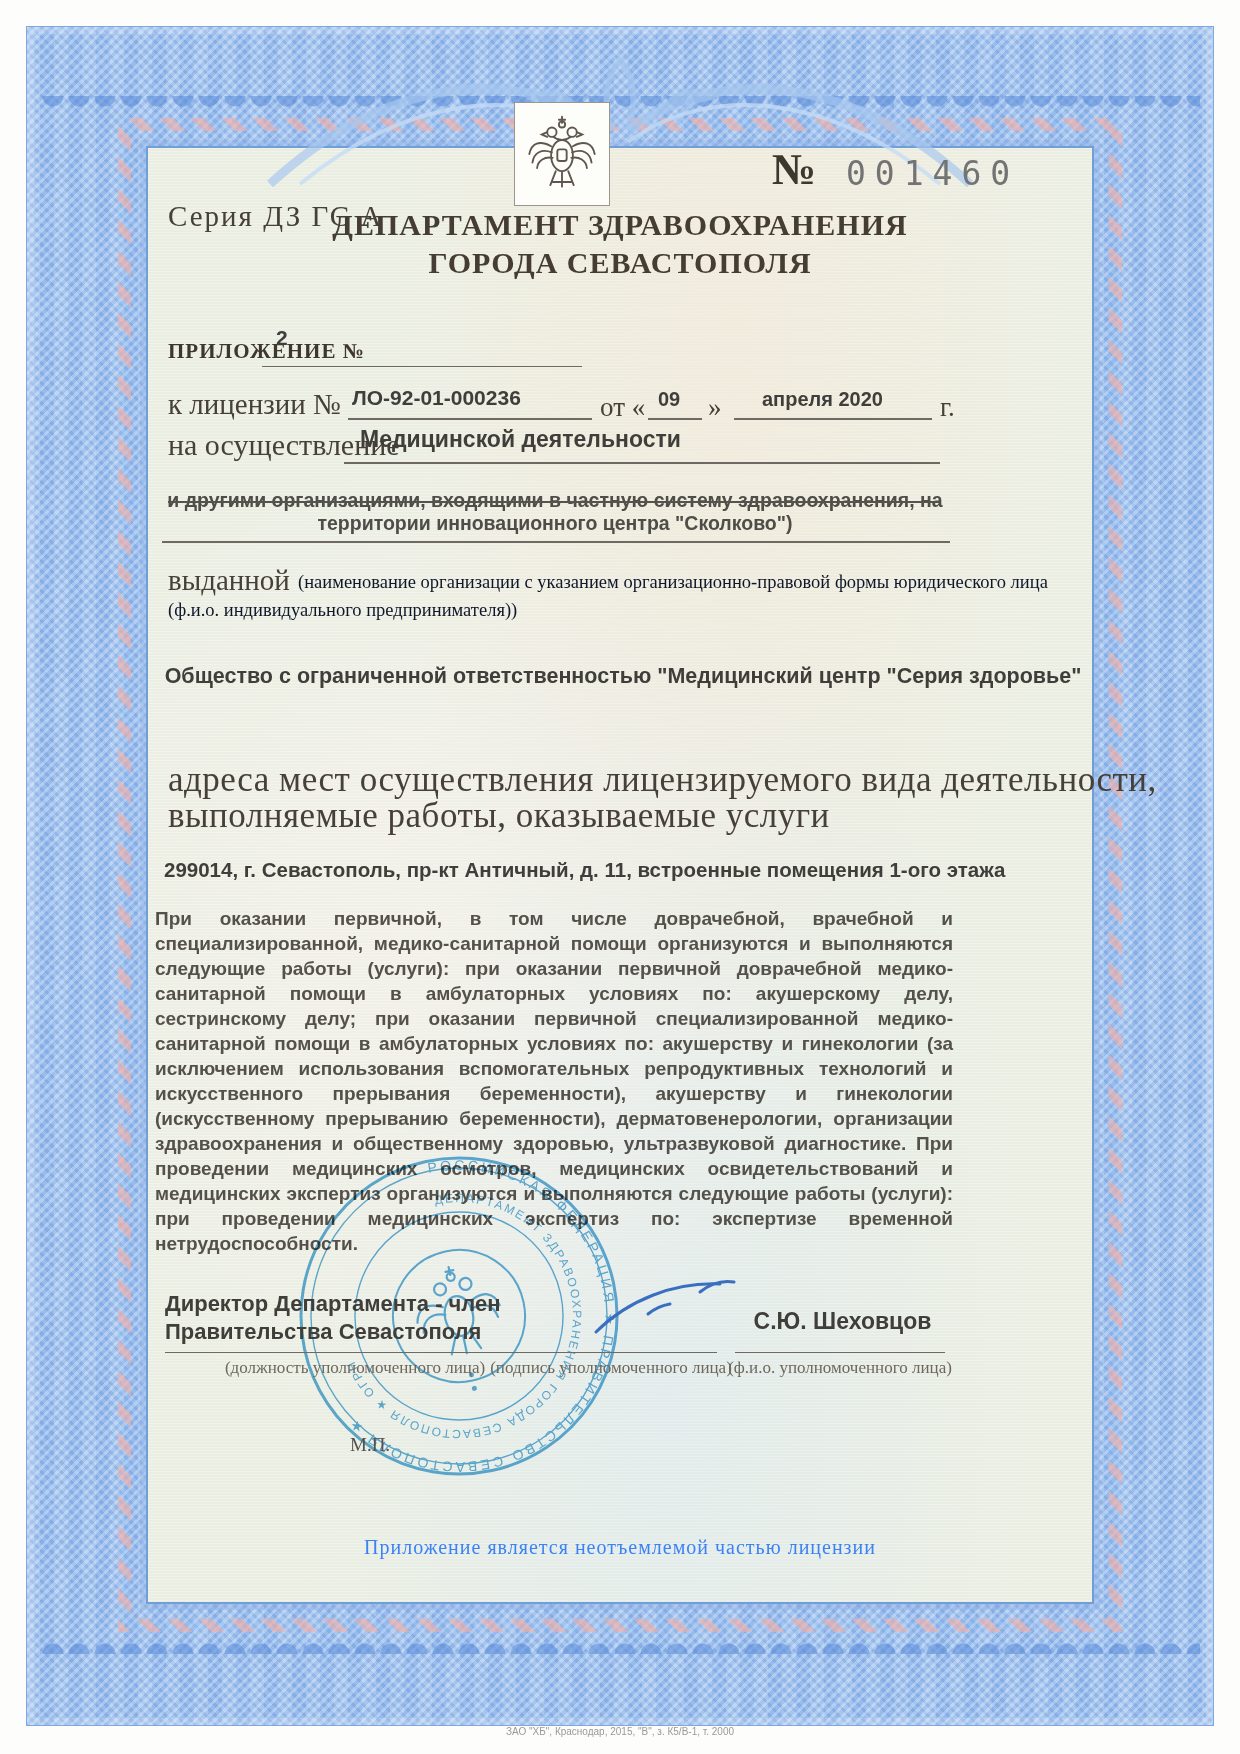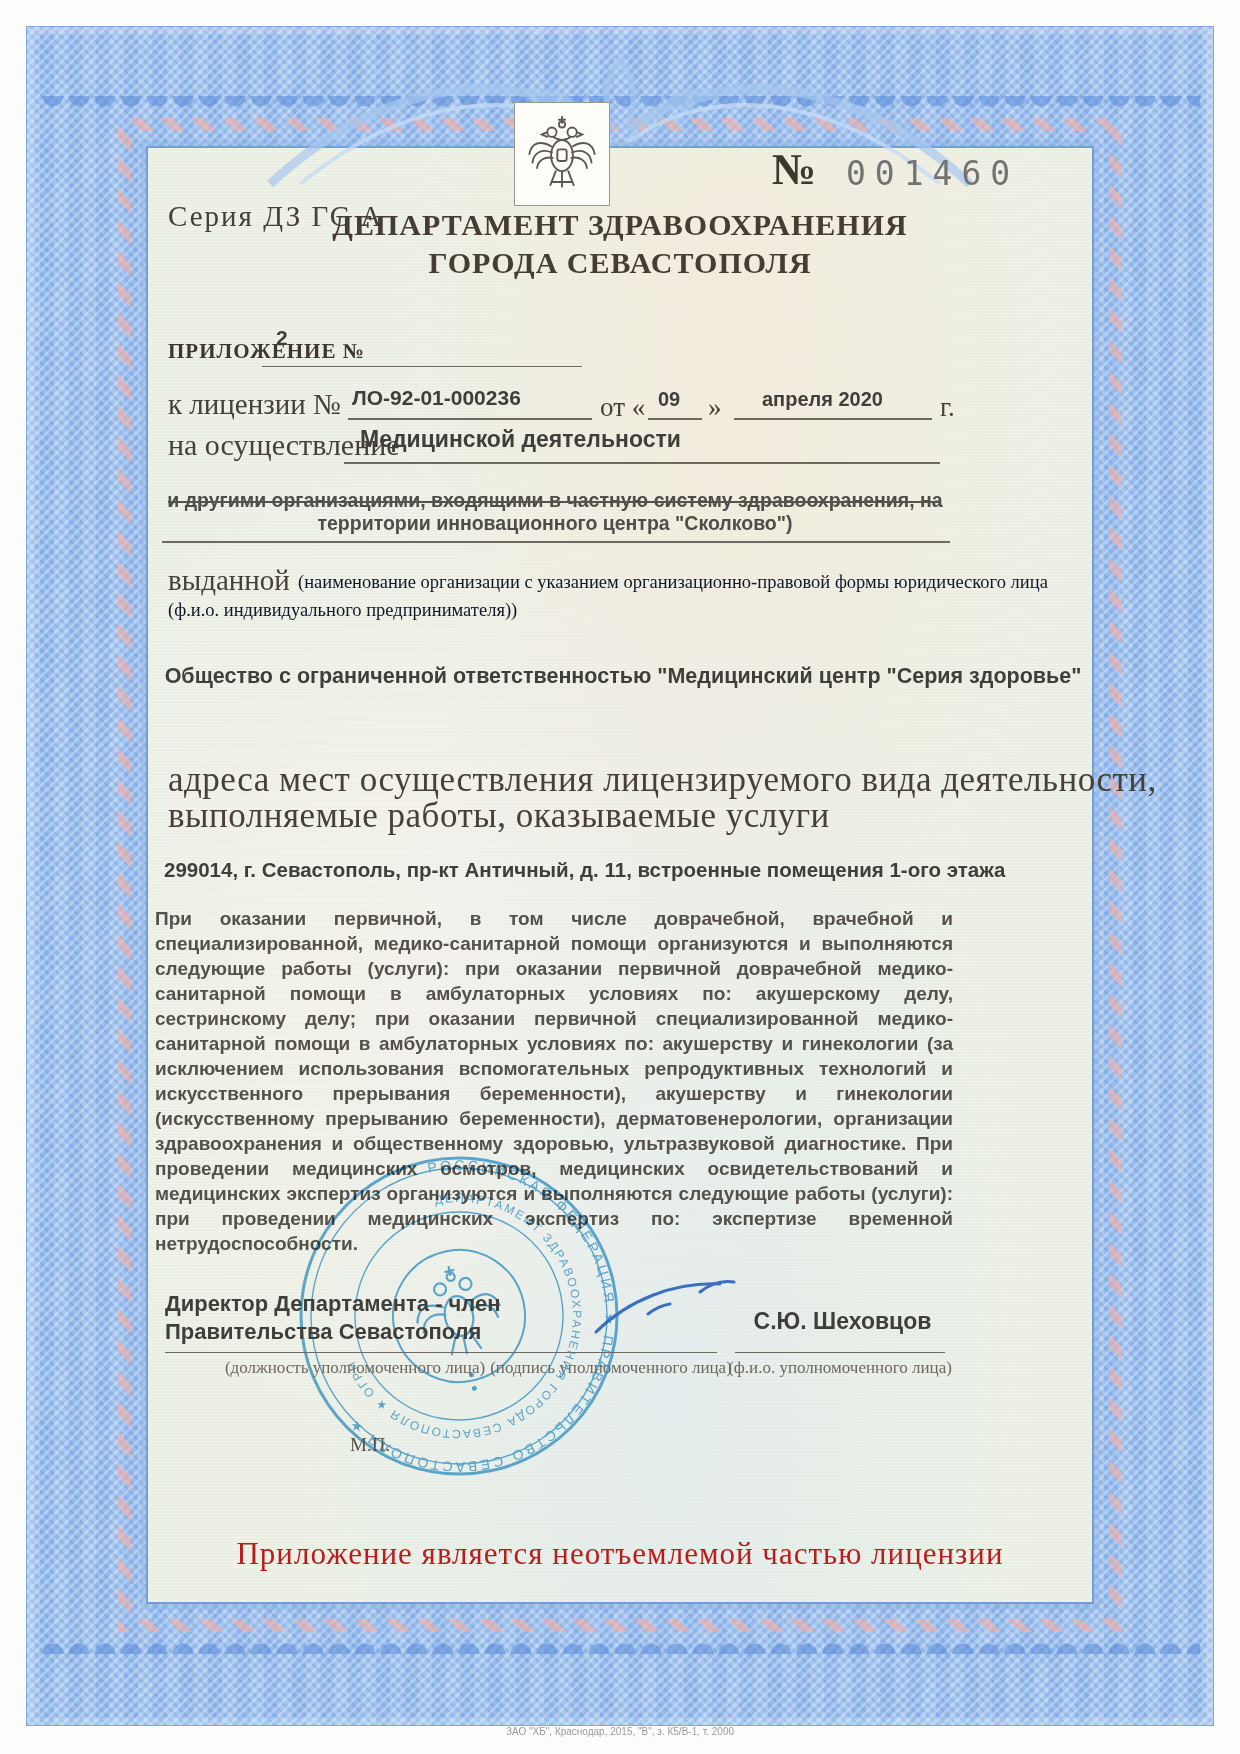--- a/index.html
+++ b/index.html
@@ -74,22 +74,22 @@
 
   .addr-h{left:168px;font-size:35px;letter-spacing:.5px;}
   .addr{left:164px;top:858px;font-size:20.5px;}
   .desc{left:155px;top:906px;width:798px;font-family:"Liberation Sans", sans-serif;
         font-weight:600;font-size:19px;line-height:25px;text-align:justify;color:#54514b;}
 
   .pos{left:165px;top:1290px;width:420px;font-size:22px;line-height:28px;}
   .name{left:740px;top:1308px;width:205px;text-align:center;font-size:23px;}
   .mp{left:350px;top:1434px;font-size:19px;color:#55504a;}
 
-  .note{left:0;top:1536px;width:1240px;text-align:center;font-size:31px;
-        letter-spacing:1px;color:#b91c1c;}
+  .note{left:0;top:1536px;width:1240px;text-align:center;font-size:20px;
+        letter-spacing:1px;color:#3b82f6;}
   .imprint{left:0;top:1726px;width:1240px;text-align:center;
            font-family:"Liberation Sans", sans-serif;font-size:10px;color:#9a9a98;}
 
   .stamp{position:absolute;left:293px;top:1150px;width:332px;height:332px;
          opacity:.82;mix-blend-mode:multiply;transform:rotate(-12deg);}
   .signature{position:absolute;left:588px;top:1270px;}
 </style>
 </head>
 <body>
 

